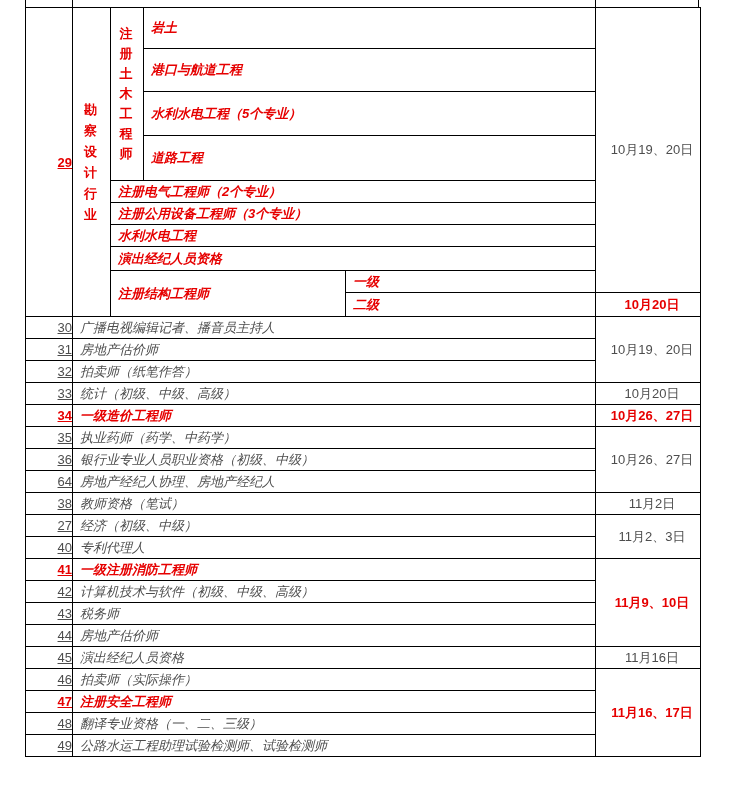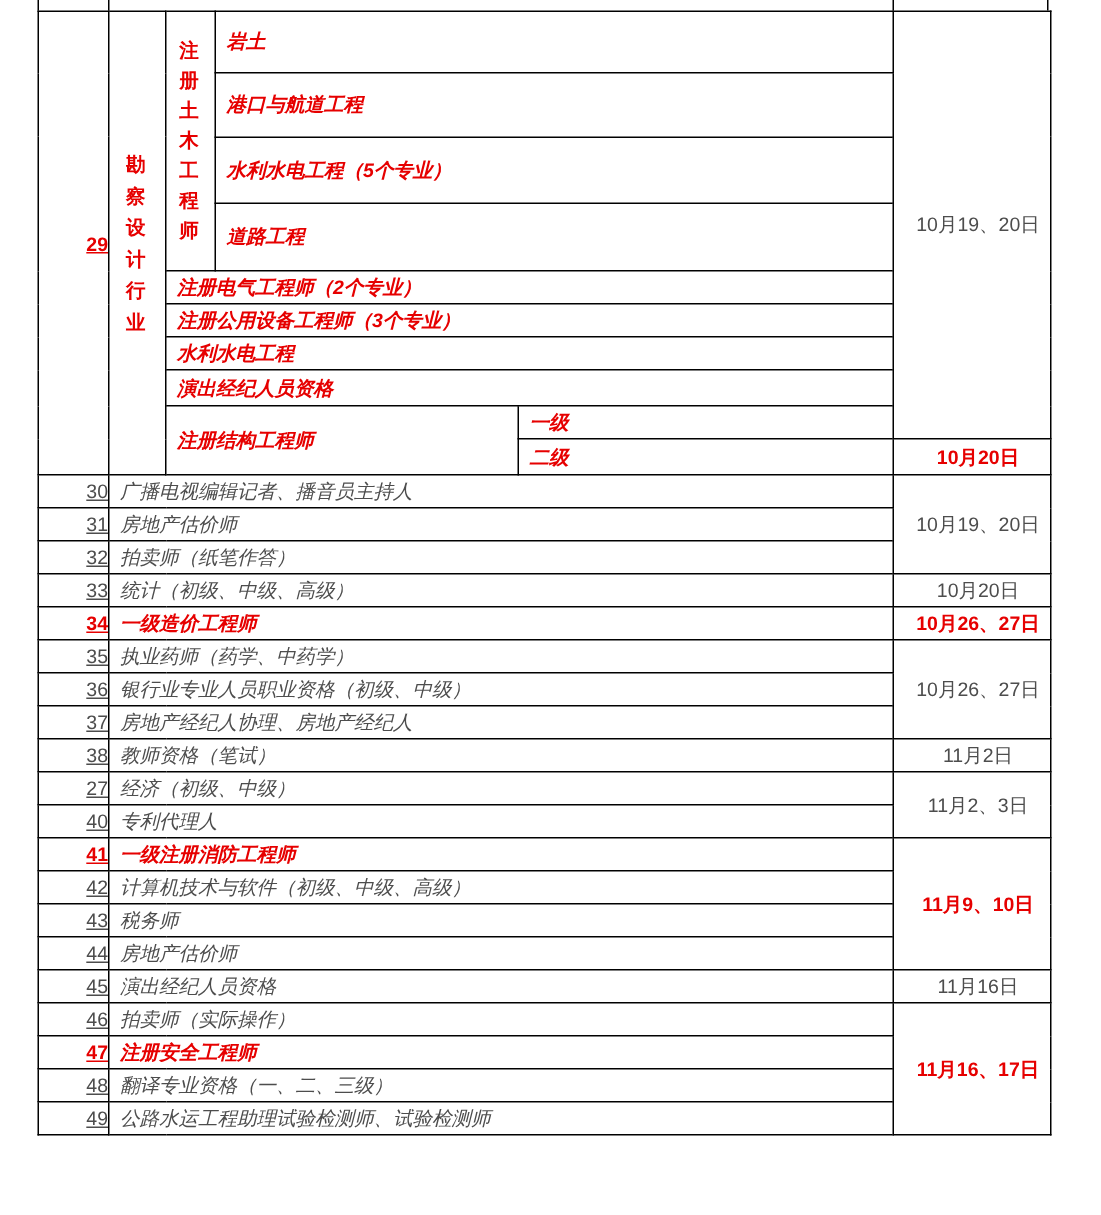--- a/index.html
+++ b/index.html
@@ -137,21 +137,21 @@
       <tr class="rh25">
         <td class="num">35</td>
         <td class="name" colspan="4">执业药师（药学、中药学）</td>
         <td class="date" rowspan="3">10月26、27日</td>
       </tr>
       <tr class="rh25">
         <td class="num">36</td>
         <td class="name" colspan="4">银行业专业人员职业资格（初级、中级）</td>
       </tr>
       <tr class="rh25">
-        <td class="num">37</td>
+        <td class="num">64</td>
         <td class="name" colspan="4">房地产经纪人协理、房地产经纪人</td>
       </tr>
       <tr class="rh25">
         <td class="num">38</td>
         <td class="name" colspan="4">教师资格（笔试）</td>
         <td class="date">11月2日</td>
       </tr>
       <tr class="rh25">
         <td class="num">27</td>
         <td class="name" colspan="4">经济（初级、中级）</td>

